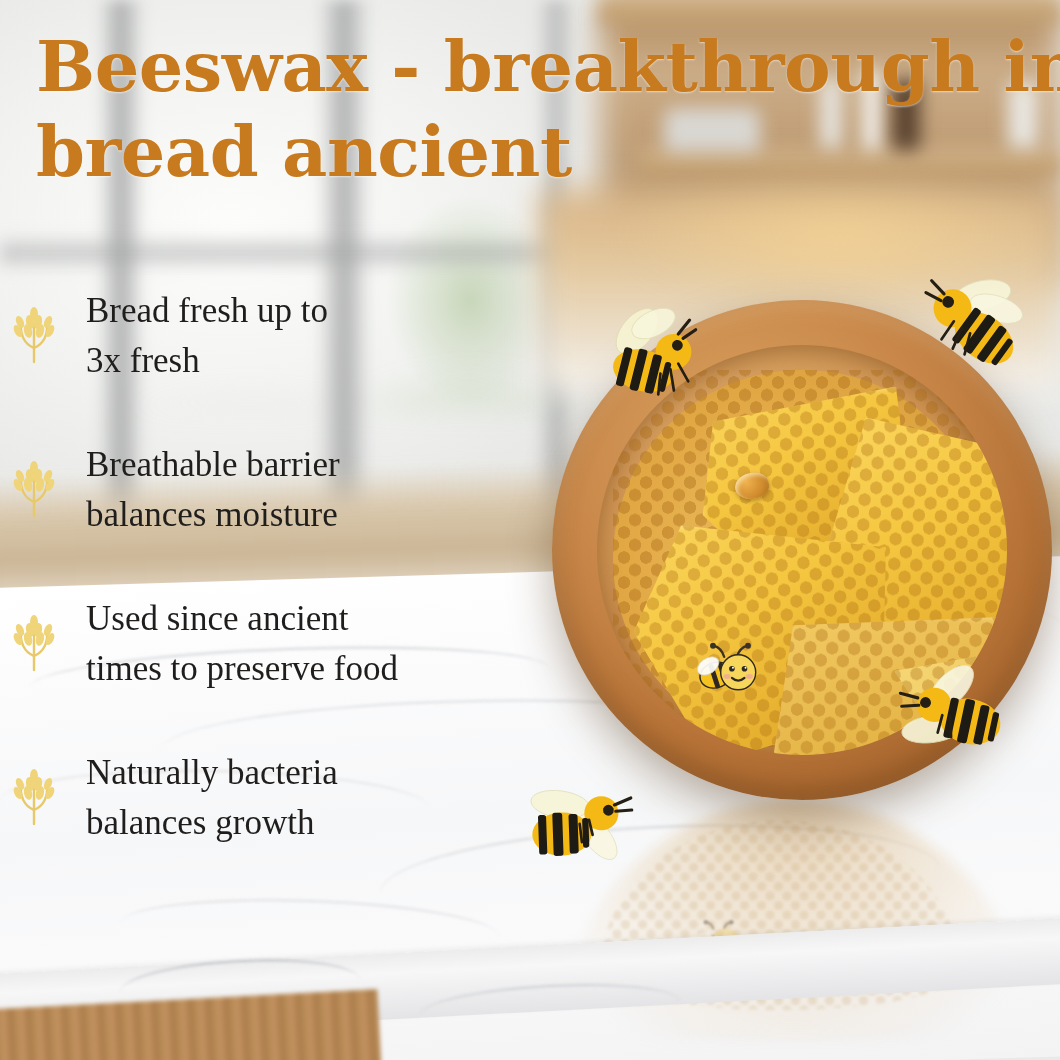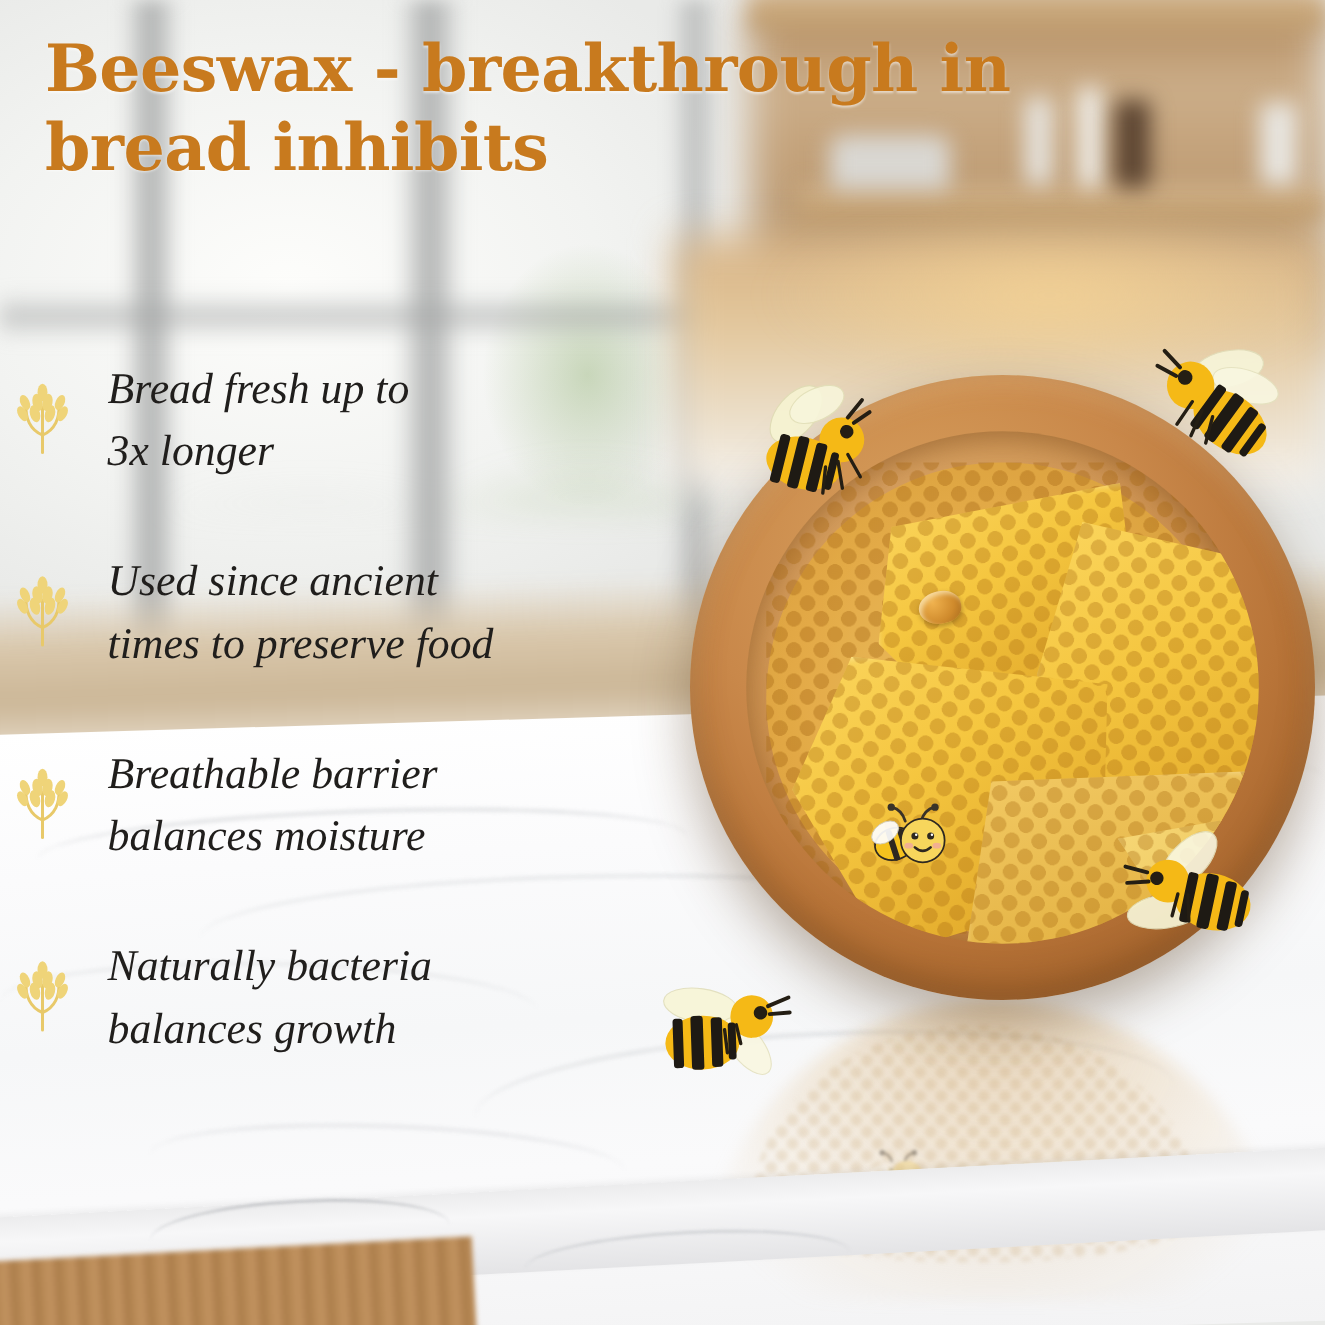--- a/index.html
+++ b/index.html
@@ -135,38 +135,37 @@
     background:repeating-linear-gradient(90deg,#b1834f 0px,#c29360 9px,#a87a48 18px);
     transform:rotate(-3deg);
     filter:blur(2px);
   }
 
   
   .headline {
     position:absolute; left:36px; top:24px; width:860px;
     font-family:"DejaVu Serif", serif;
     font-weight:bold;
-    font-size:52px;
+    font-size:70px;
     line-height:1.22;
     color:#C87A1E;
     letter-spacing:-0.5px;
     text-shadow:0 1px 2px rgba(255,255,255,.55);
   }
 
   
   .bullets {
     position:absolute; left:0; top:286px; width:540px;
   }
   .bullet {
     position:relative;
     display:flex;
     align-items:flex-start;
     margin-bottom:50px;
     min-height:104px;
-    font-style:italic;
   }
   .bullet .wheat {
     flex:0 0 56px;
     width:56px; height:60px;
     margin-left:6px; margin-top:14px;
   }
   .bullet .btext {
     flex:1;
     font-family:"Liberation Serif", serif;
     font-size:35px;
@@ -442,21 +441,21 @@
         <rect x="38" y="54" width="11" height="48" rx="3" fill="#1e1a14"></rect>
         <rect x="56" y="56" width="10" height="44" rx="3" fill="#1e1a14"></rect>
         <rect x="71" y="61" width="7" height="33" rx="3" fill="#1e1a14"></rect>
       </g>
       <path d="M70 52 L80 66 M62 60 L72 78" stroke="#241e14" stroke-width="3" stroke-linecap="round" fill="none"></path>
     </svg>
   </div>
 
   <h1 class="headline">
     <span class="nowrap">Beeswax - breakthrough in</span><br>
-    <span class="nowrap">bread inhibits</span>
+    <span class="nowrap">bread ancient</span>
   </h1>
 
   <div class="bullets">
 
     <div class="bullet">
       <span class="wheat">
         <svg viewBox="0 0 56 64" width="56" height="64">
           <g stroke="#E8C96A" stroke-width="2.4" fill="none" stroke-linecap="round">
             <path d="M28 62 L28 26"></path>
               <path d="M28 48 C18 44 14 34 15 24"></path>
@@ -470,21 +469,21 @@
             <ellipse cx="34" cy="31" rx="4" ry="7" transform="rotate(14 34 31)"></ellipse>
             <ellipse cx="14" cy="22" rx="3.6" ry="6.4" transform="rotate(-24 14 22)"></ellipse>
             <ellipse cx="42" cy="22" rx="3.6" ry="6.4" transform="rotate(24 42 22)"></ellipse>
             <ellipse cx="12" cy="31" rx="3.6" ry="6.4" transform="rotate(-28 12 31)"></ellipse>
             <ellipse cx="44" cy="31" rx="3.6" ry="6.4" transform="rotate(28 44 31)"></ellipse>
           </g>
         </svg>
       </span>
       <span class="btext">
         <span>Bread fresh up to</span><br>
-        <span>3x longer</span>
+        <span>3x fresh</span>
       </span>
     </div>
 
     <div class="bullet">
       <span class="wheat">
         <svg viewBox="0 0 56 64" width="56" height="64">
           <g stroke="#E8C96A" stroke-width="2.4" fill="none" stroke-linecap="round">
             <path d="M28 62 L28 26"></path>
               <path d="M28 48 C18 44 14 34 15 24"></path>
               <path d="M28 48 C38 44 42 34 41 24"></path>
@@ -496,22 +495,22 @@
             <ellipse cx="22" cy="31" rx="4" ry="7" transform="rotate(-14 22 31)"></ellipse>
             <ellipse cx="34" cy="31" rx="4" ry="7" transform="rotate(14 34 31)"></ellipse>
             <ellipse cx="14" cy="22" rx="3.6" ry="6.4" transform="rotate(-24 14 22)"></ellipse>
             <ellipse cx="42" cy="22" rx="3.6" ry="6.4" transform="rotate(24 42 22)"></ellipse>
             <ellipse cx="12" cy="31" rx="3.6" ry="6.4" transform="rotate(-28 12 31)"></ellipse>
             <ellipse cx="44" cy="31" rx="3.6" ry="6.4" transform="rotate(28 44 31)"></ellipse>
           </g>
         </svg>
       </span>
       <span class="btext">
-        <span>Used since ancient</span><br>
-        <span>times to preserve food</span>
+        <span>Breathable barrier</span><br>
+        <span>balances moisture</span>
       </span>
     </div>
 
     <div class="bullet">
       <span class="wheat">
         <svg viewBox="0 0 56 64" width="56" height="64">
           <g stroke="#E8C96A" stroke-width="2.4" fill="none" stroke-linecap="round">
             <path d="M28 62 L28 26"></path>
               <path d="M28 48 C18 44 14 34 15 24"></path>
               <path d="M28 48 C38 44 42 34 41 24"></path>
@@ -523,22 +522,22 @@
             <ellipse cx="22" cy="31" rx="4" ry="7" transform="rotate(-14 22 31)"></ellipse>
             <ellipse cx="34" cy="31" rx="4" ry="7" transform="rotate(14 34 31)"></ellipse>
             <ellipse cx="14" cy="22" rx="3.6" ry="6.4" transform="rotate(-24 14 22)"></ellipse>
             <ellipse cx="42" cy="22" rx="3.6" ry="6.4" transform="rotate(24 42 22)"></ellipse>
             <ellipse cx="12" cy="31" rx="3.6" ry="6.4" transform="rotate(-28 12 31)"></ellipse>
             <ellipse cx="44" cy="31" rx="3.6" ry="6.4" transform="rotate(28 44 31)"></ellipse>
           </g>
         </svg>
       </span>
       <span class="btext">
-        <span>Breathable barrier</span><br>
-        <span>balances moisture</span>
+        <span>Used since ancient</span><br>
+        <span>times to preserve food</span>
       </span>
     </div>
 
     <div class="bullet">
       <span class="wheat">
         <svg viewBox="0 0 56 64" width="56" height="64">
           <g stroke="#E8C96A" stroke-width="2.4" fill="none" stroke-linecap="round">
             <path d="M28 62 L28 26"></path>
               <path d="M28 48 C18 44 14 34 15 24"></path>
               <path d="M28 48 C38 44 42 34 41 24"></path>

